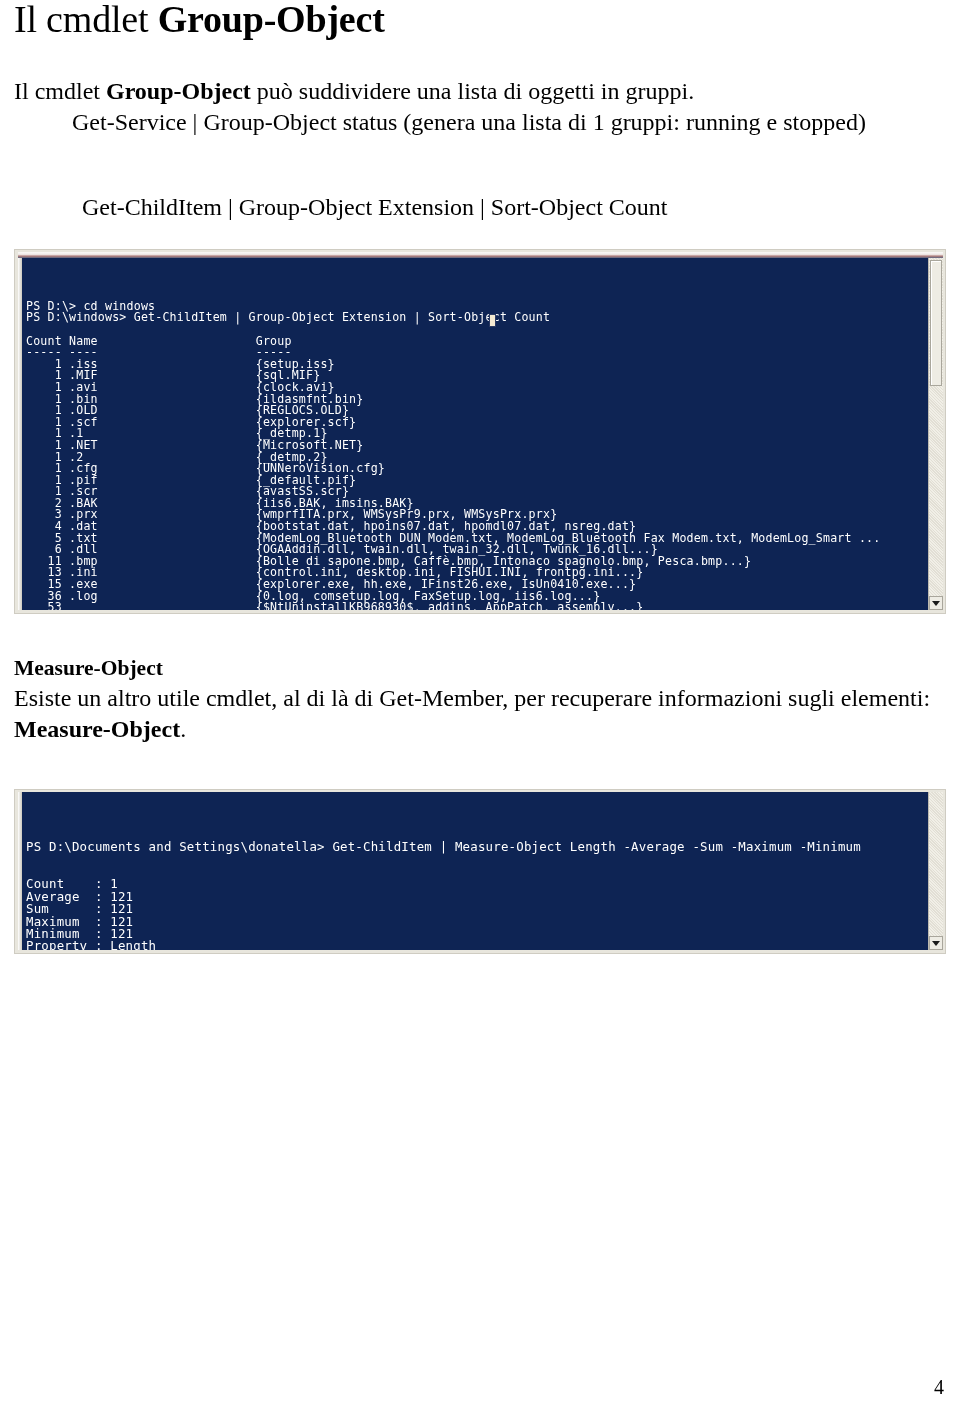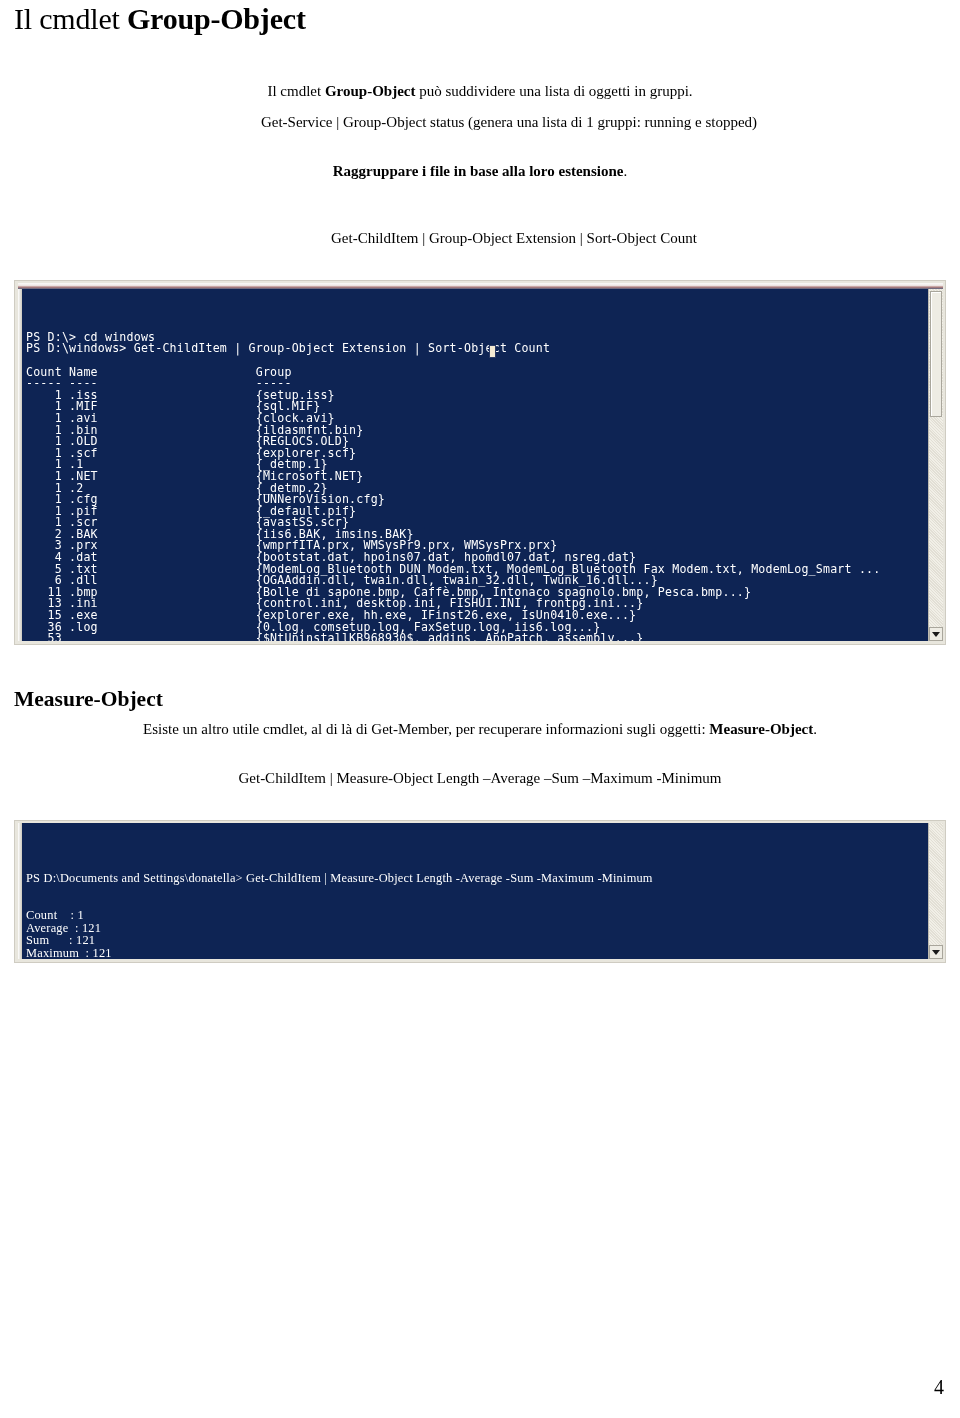--- a/index.html
+++ b/index.html
@@ -18,33 +18,33 @@
   .page {
     position: relative;
     width: 960px;
     height: 1418px;
     box-sizing: border-box;
     padding: 0 14px;
   }
 
   
   .doc-title {
-    font-size: 30px;
+    font-size: 38px;
     line-height: 34px;
     font-weight: normal;
     margin: 2px 0 0 0;
     letter-spacing: -0.2px;
   }
   .doc-title b { font-weight: bold; }
 
   .para {
-    font-size: 15px;
+    font-size: 24px;
     line-height: 31px;
     margin: 0;
-    text-align: center;
+    text-align: left;
   }
   .para b { font-weight: bold; }
 
   .spacer-xl { height: 40px; }
   .spacer-lg { height: 26px; }
   .spacer-md { height: 18px; }
 
   .indent-1 { padding-left: 58px; }
   .indent-2 { padding-left: 68px; margin-top: 36px; }
 
@@ -95,22 +95,21 @@
     letter-spacing: 0.2px;
     padding: 8px 0 18px 8px;
     height: 352px;
   }
   
   #console-measure .console-body {
     font-size: 12.4px;
     line-height: 12.4px;
     letter-spacing: 0.2px;
     padding: 12px 0 6px 8px;
-    height: 136px;
-    font-family: Liberation Serif, serif;
+    height: 158px;
   }
 
   
   .scrollbar {
     position: absolute;
     top: 0;
     right: 0;
     bottom: 0;
     width: 15px;
     background: #e9e7de;
@@ -179,21 +178,20 @@
 
   <div class="spacer-xl"></div>
 
   <p class="para"><span>Il cmdlet </span><b>Group-Object</b><span> può suddividere una lista di oggetti in gruppi.</span></p>
 
 
   <p class="para indent-1">Get-Service | Group-Object status  (genera una lista di 1 gruppi: running e stopped)</p>
 
   <div class="spacer-md"></div>
 
-  <p class="para"><b>Raggruppare i file in base alla loro estensione</b><span>.</span></p>
 
 
   <p class="para indent-2">Get-ChildItem | Group-Object Extension | Sort-Object Count</p>
 
   <div class="spacer-lg"></div>
 
   <div class="console-outer" id="console-group">
     <div class="console-titlestrip"></div>
     <div class="console-body">
       <div class="console-leftedge"></div>
@@ -206,25 +204,24 @@
           <span class="sb-arrow"></span>
         </div>
       </div>
     </div>
   </div>
 
   <div class="spacer-xl"></div>
 
   <p class="sec-heading">Measure-Object</p>
 
-  <p class="para"><span>Esiste un altro utile cmdlet, al di là di Get-Member, per recuperare informazioni sugli oggetti: </span><b>Measure-Object</b><span>.</span></p>
+  <p class="para"><span>Esiste un altro utile cmdlet, al di là di Get-Member, per recuperare informazioni sugli elementi: </span><b>Measure-Object</b><span>.</span></p>
 
   <div class="spacer-md"></div>
 
-  <p class="para">Get-ChildItem | Measure-Object Length –Average –Sum –Maximum -Minimum</p>
 
   <div class="spacer-lg"></div>
 
   <div class="console-outer" id="console-measure">
     <div class="console-body">
       <div class="console-leftedge"></div>
       <div id="console-measure-lines"><span class="console-line">PS D:\Documents and Settings\donatella&gt; Get-ChildItem | Measure-Object Length -Average -Sum -Maximum -Minimum</span><span class="console-line">&nbsp;</span><span class="console-line">&nbsp;</span><span class="console-line">Count    : 1</span><span class="console-line">Average  : 121</span><span class="console-line">Sum      : 121</span><span class="console-line">Maximum  : 121</span><span class="console-line">Minimum  : 121</span><span class="console-line">Property : Length</span></div>
       <div class="scrollbar">
         <div class="sb-track"></div>
         <div class="sb-btn down">

